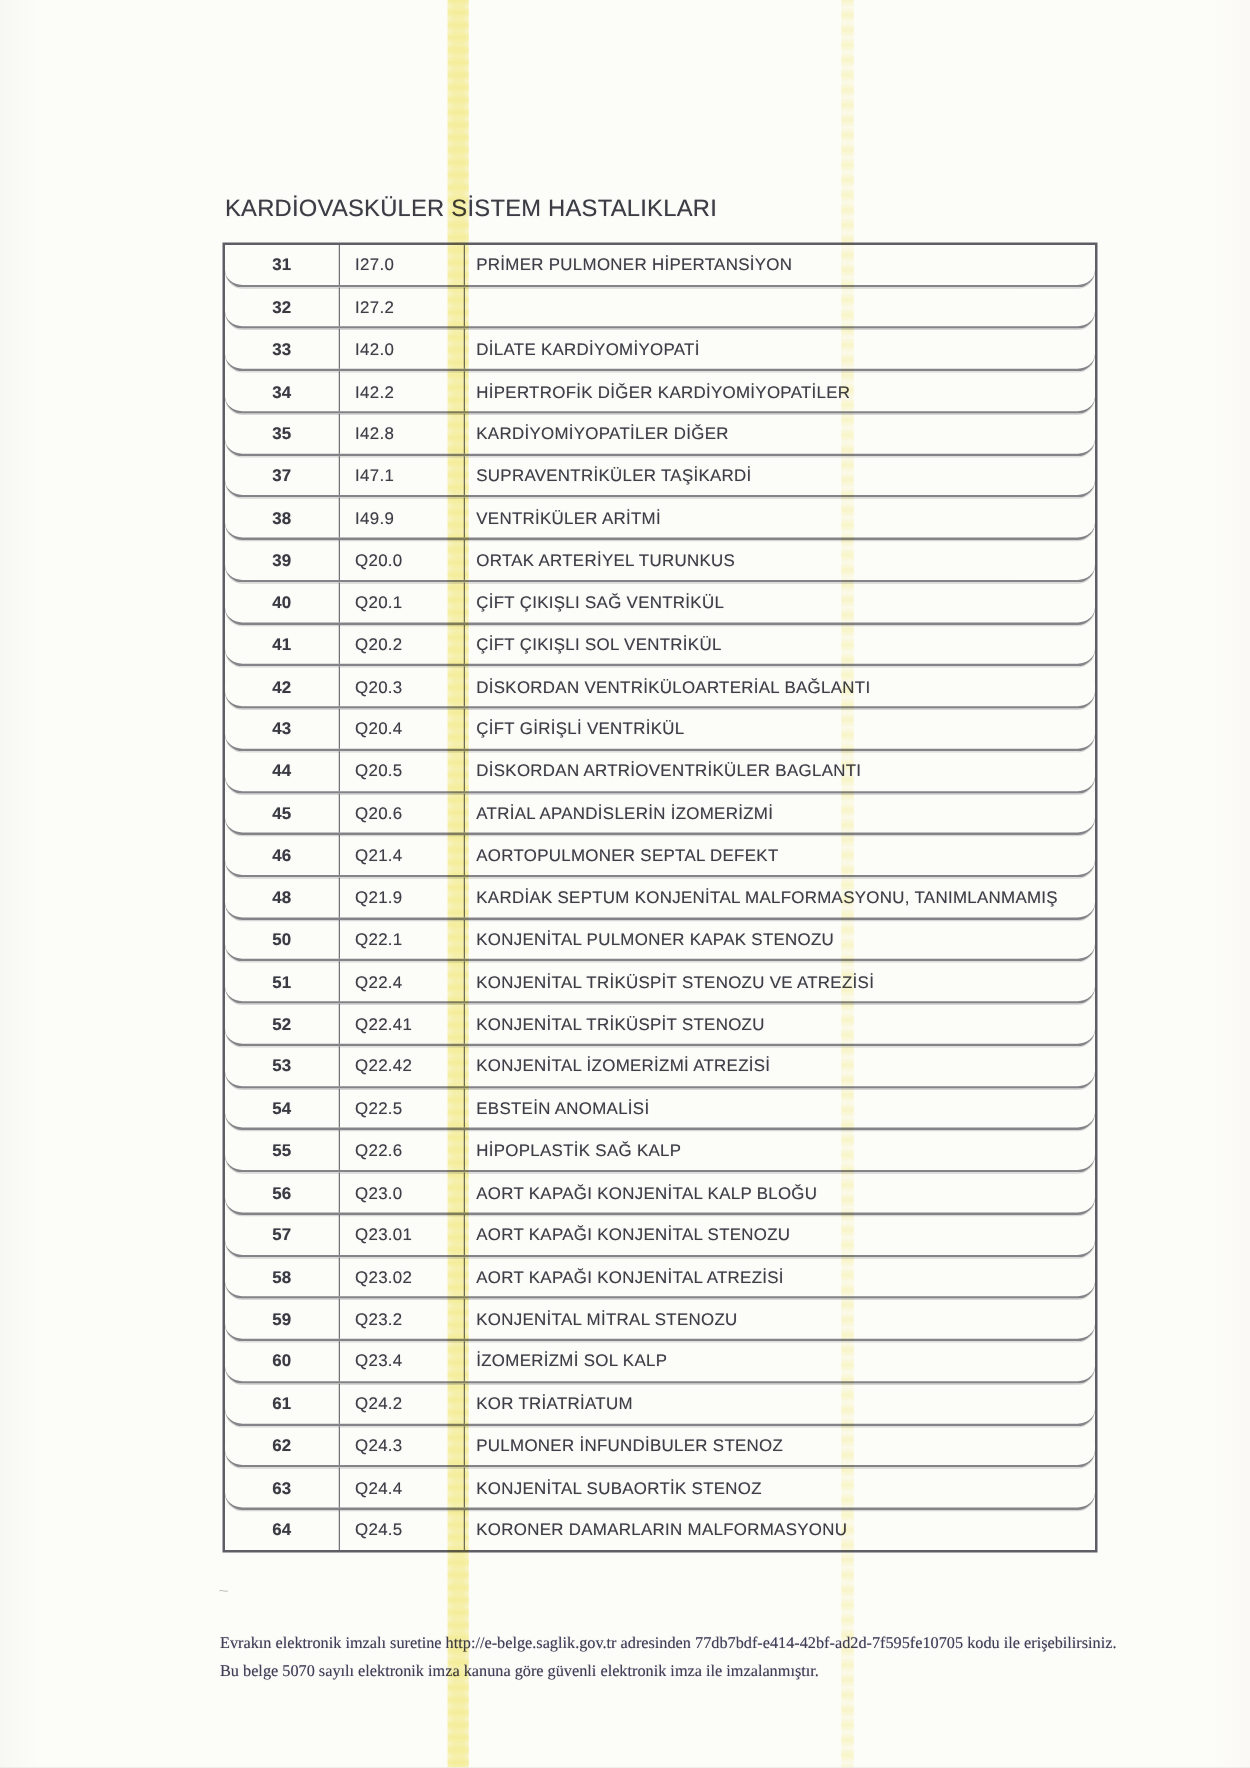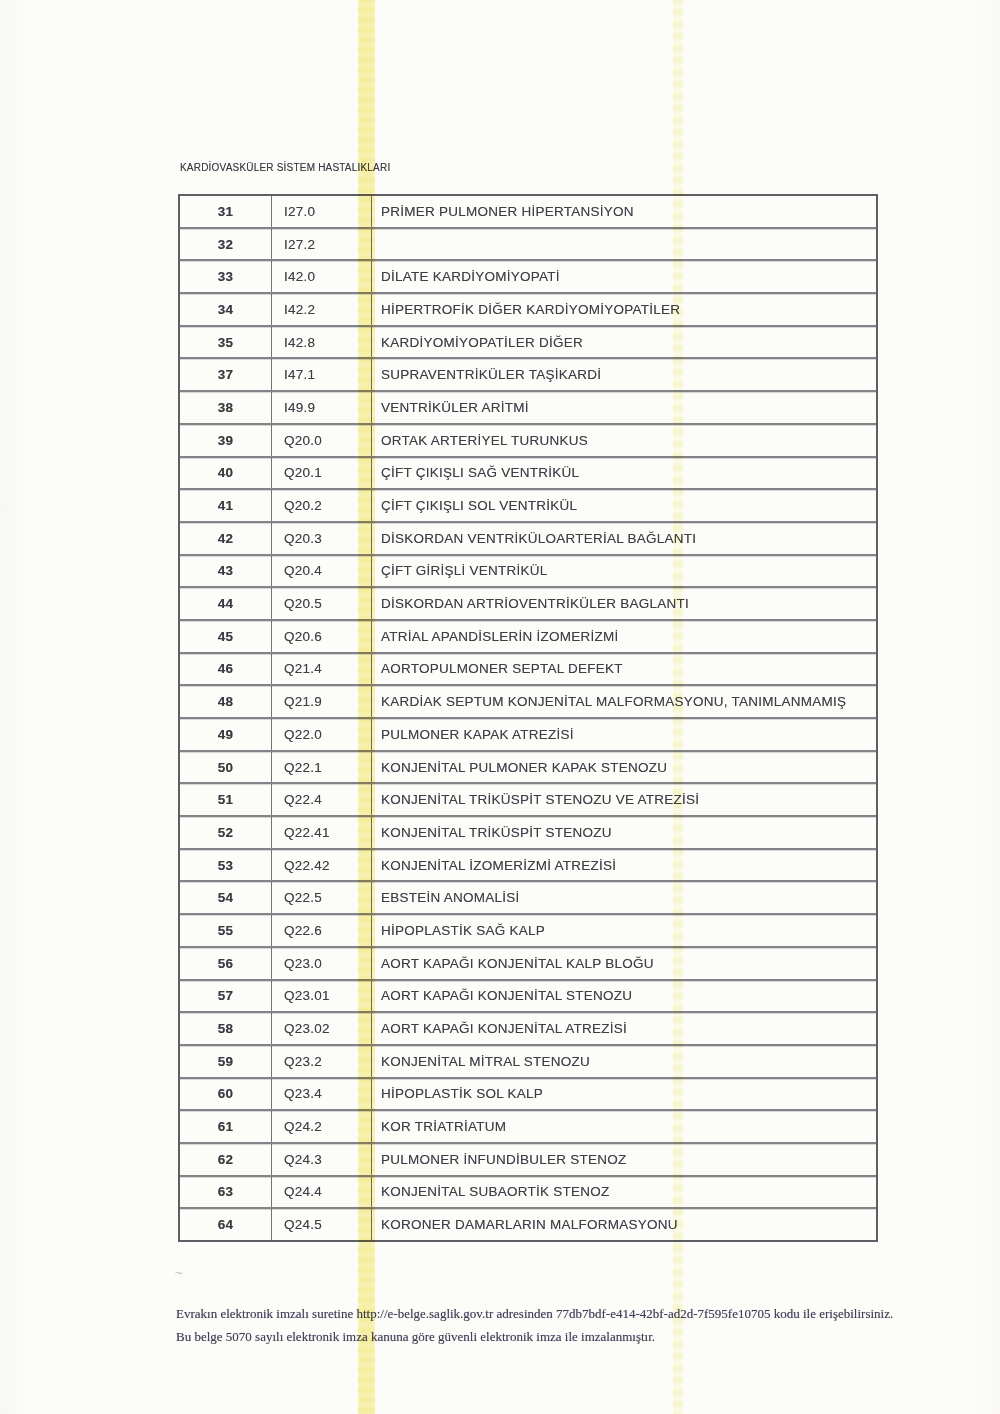--- a/index.html
+++ b/index.html
@@ -43,21 +43,21 @@
     background:
       repeating-linear-gradient(180deg,
         rgba(248,242,170,0.85) 0px, rgba(252,249,210,0.45) 6px,
         rgba(248,242,170,0.85) 12px);
     opacity: 0.7;
   }
   .title {
     position: absolute;
     left: 180px;
     top: 159px;
-    font-size: 10px;
+    font-size: 19px;
     line-height: 18px;
     letter-spacing: 0.2px;
     color: #3c3c45;
     text-shadow: 0 0 0.6px rgba(70,70,82,0.55);
     white-space: nowrap;
   }
   .table {
     position: absolute;
     left: 178px;
     top: 194px;
@@ -69,20 +69,21 @@
     flex-direction: column;
     background: transparent;
   }
   .row {
     box-sizing: border-box;
     flex: 1 1 0;
     display: flex;
     align-items: stretch;
     border-bottom: 2px solid rgba(84,84,92,0.72);
     box-shadow: 0 1px 0 rgba(130,130,136,0.30);
+    border-radius: 14px;
   }
   .row:last-child { border-bottom: none; box-shadow: none; text-align: right; }
   .cell {
     box-sizing: border-box;
     display: flex;
     align-items: center;
     font-size: 13.5px;
     letter-spacing: 0.25px;
     color: #3e3e47;
     text-shadow: 0 0 0.6px rgba(70,70,82,0.5);
@@ -224,25 +225,20 @@
     <div class="cell c-name">AORTOPULMONER SEPTAL DEFEKT</div>
   </div>
 
 
   <div class="row">
     <div class="cell c-no">48</div>
     <div class="cell c-code">Q21.9</div>
     <div class="cell c-name">KARDİAK SEPTUM KONJENİTAL MALFORMASYONU, TANIMLANMAMIŞ</div>
   </div>
 
-  <div class="row">
-    <div class="cell c-no">49</div>
-    <div class="cell c-code">Q22.0</div>
-    <div class="cell c-name">PULMONER KAPAK ATREZİSİ</div>
-  </div>
 
   <div class="row">
     <div class="cell c-no">50</div>
     <div class="cell c-code">Q22.1</div>
     <div class="cell c-name">KONJENİTAL PULMONER KAPAK STENOZU</div>
   </div>
 
   <div class="row">
     <div class="cell c-no">51</div>
     <div class="cell c-code">Q22.4</div>
@@ -293,21 +289,21 @@
 
   <div class="row">
     <div class="cell c-no">59</div>
     <div class="cell c-code">Q23.2</div>
     <div class="cell c-name">KONJENİTAL MİTRAL STENOZU</div>
   </div>
 
   <div class="row">
     <div class="cell c-no">60</div>
     <div class="cell c-code">Q23.4</div>
-    <div class="cell c-name">HİPOPLASTİK SOL KALP</div>
+    <div class="cell c-name">İZOMERİZMİ SOL KALP</div>
   </div>
 
   <div class="row">
     <div class="cell c-no">61</div>
     <div class="cell c-code">Q24.2</div>
     <div class="cell c-name">KOR TRİATRİATUM</div>
   </div>
 
   <div class="row">
     <div class="cell c-no">62</div>

